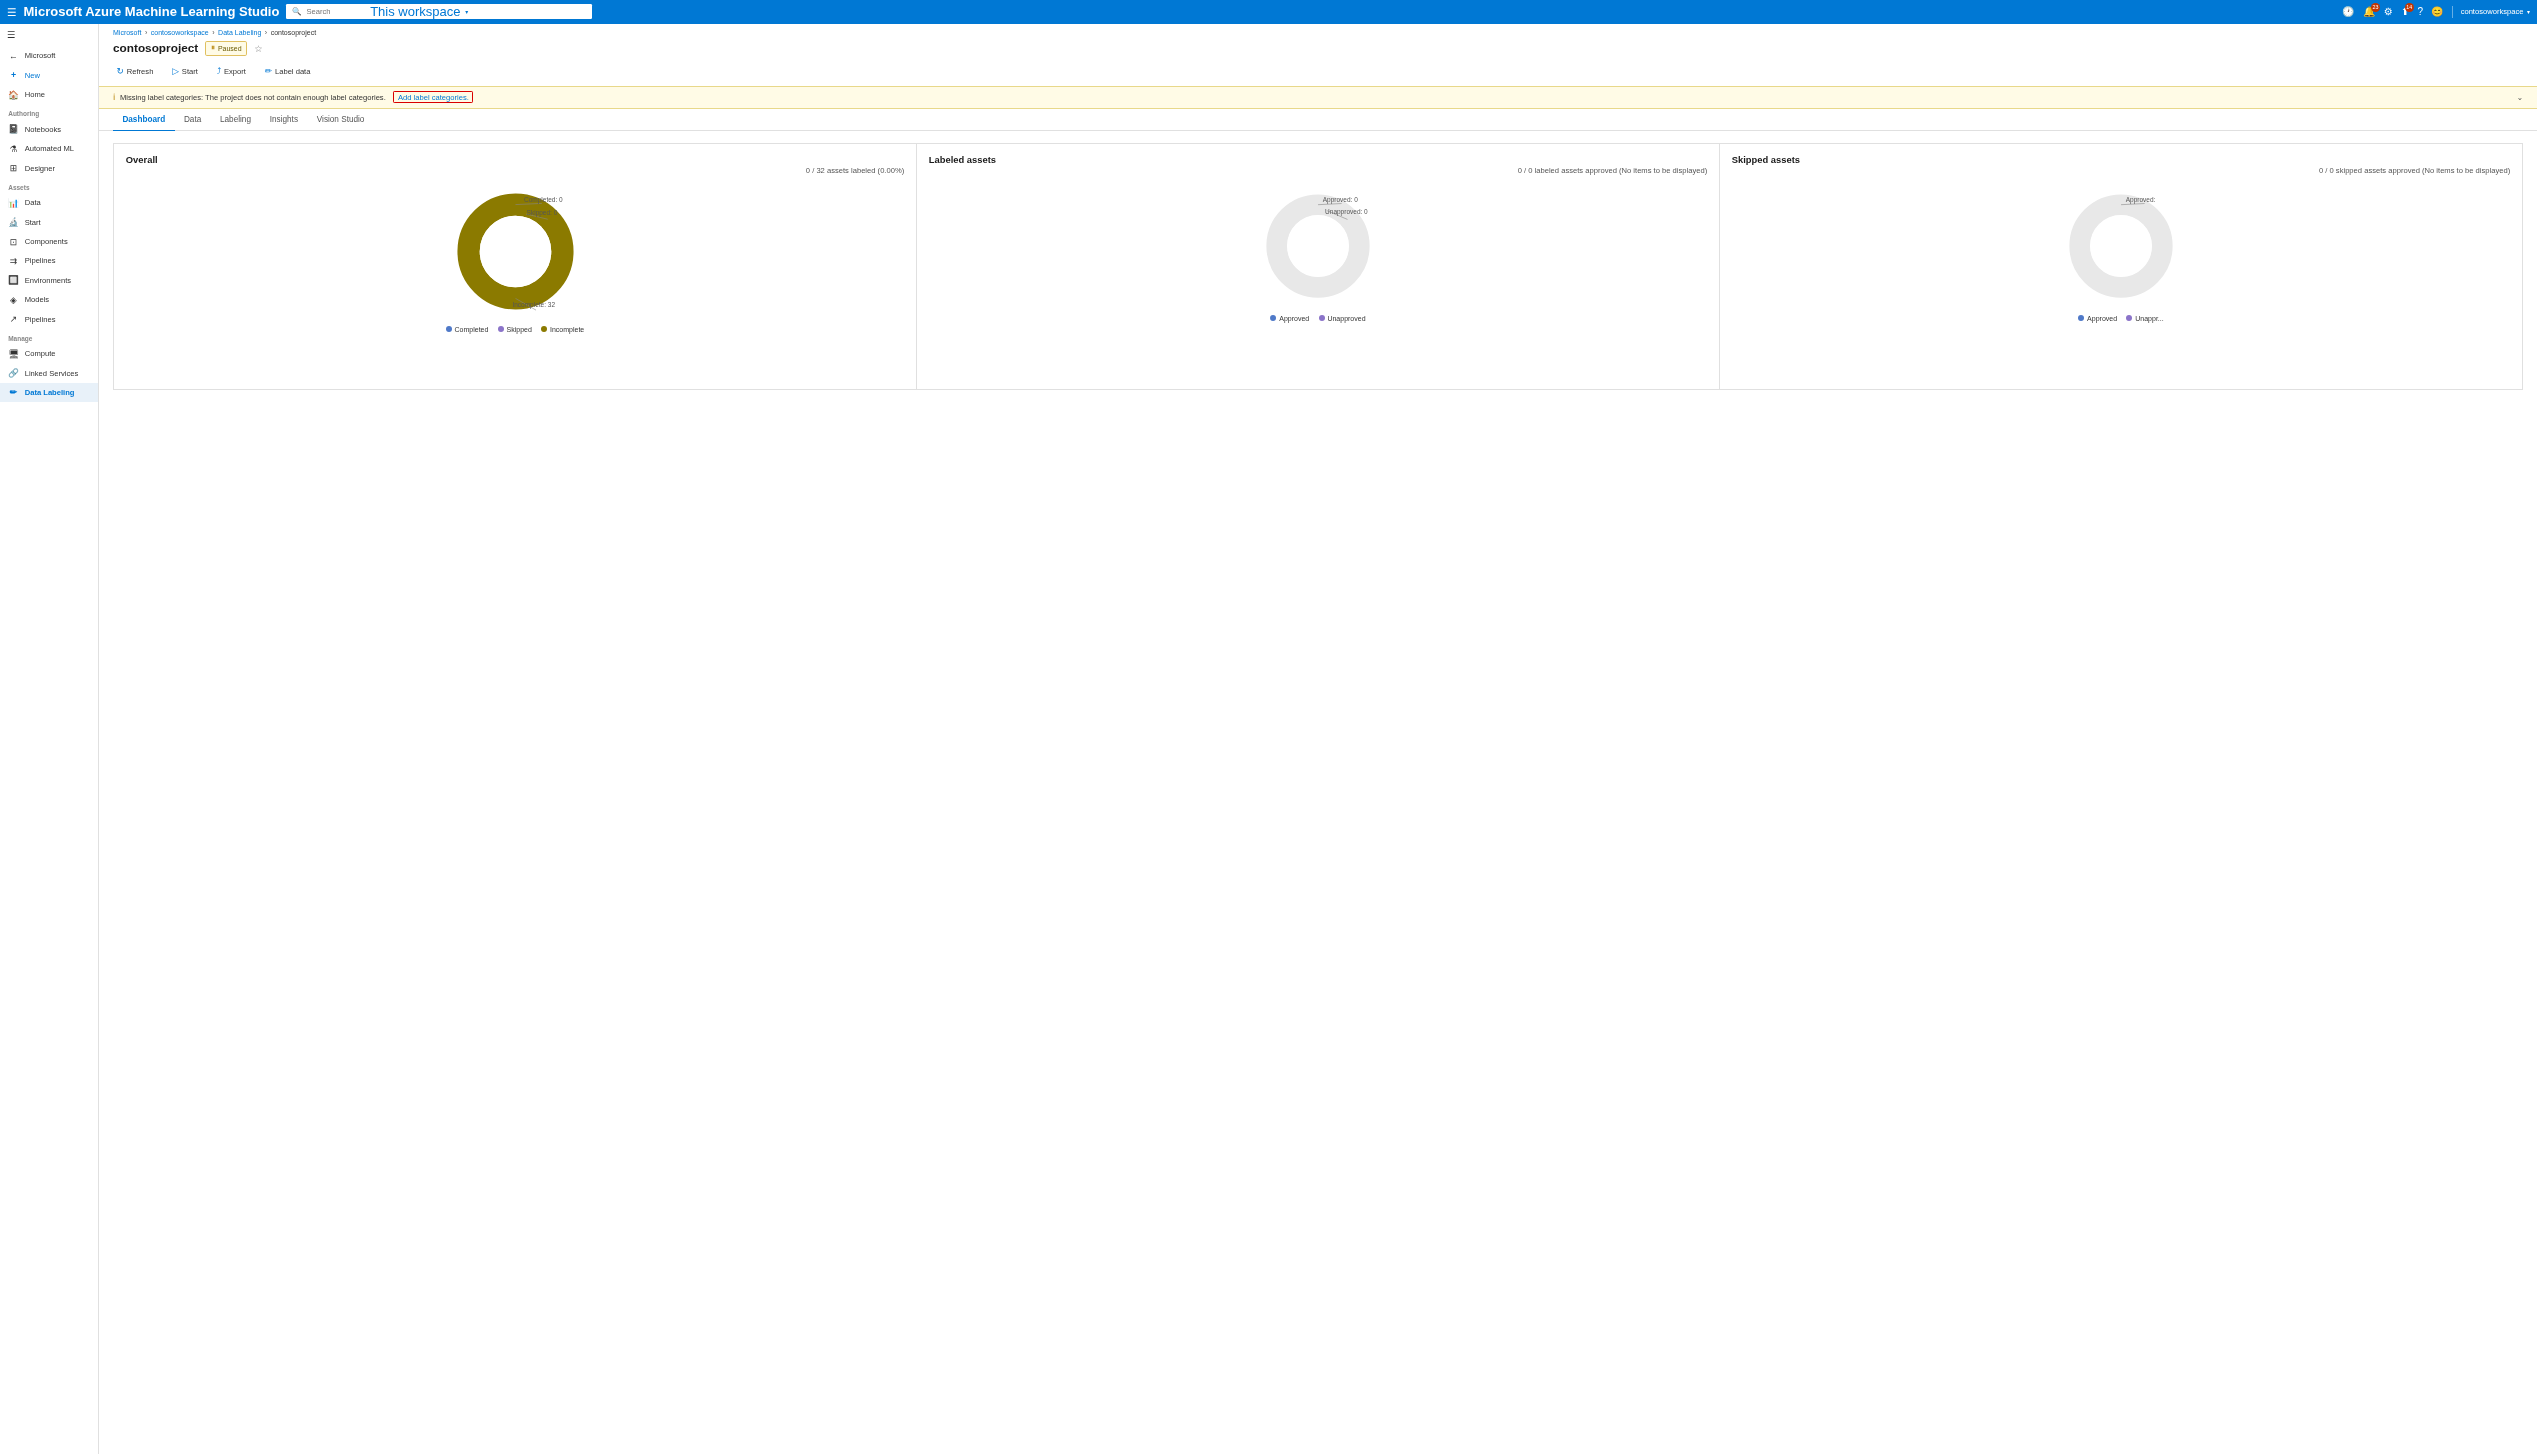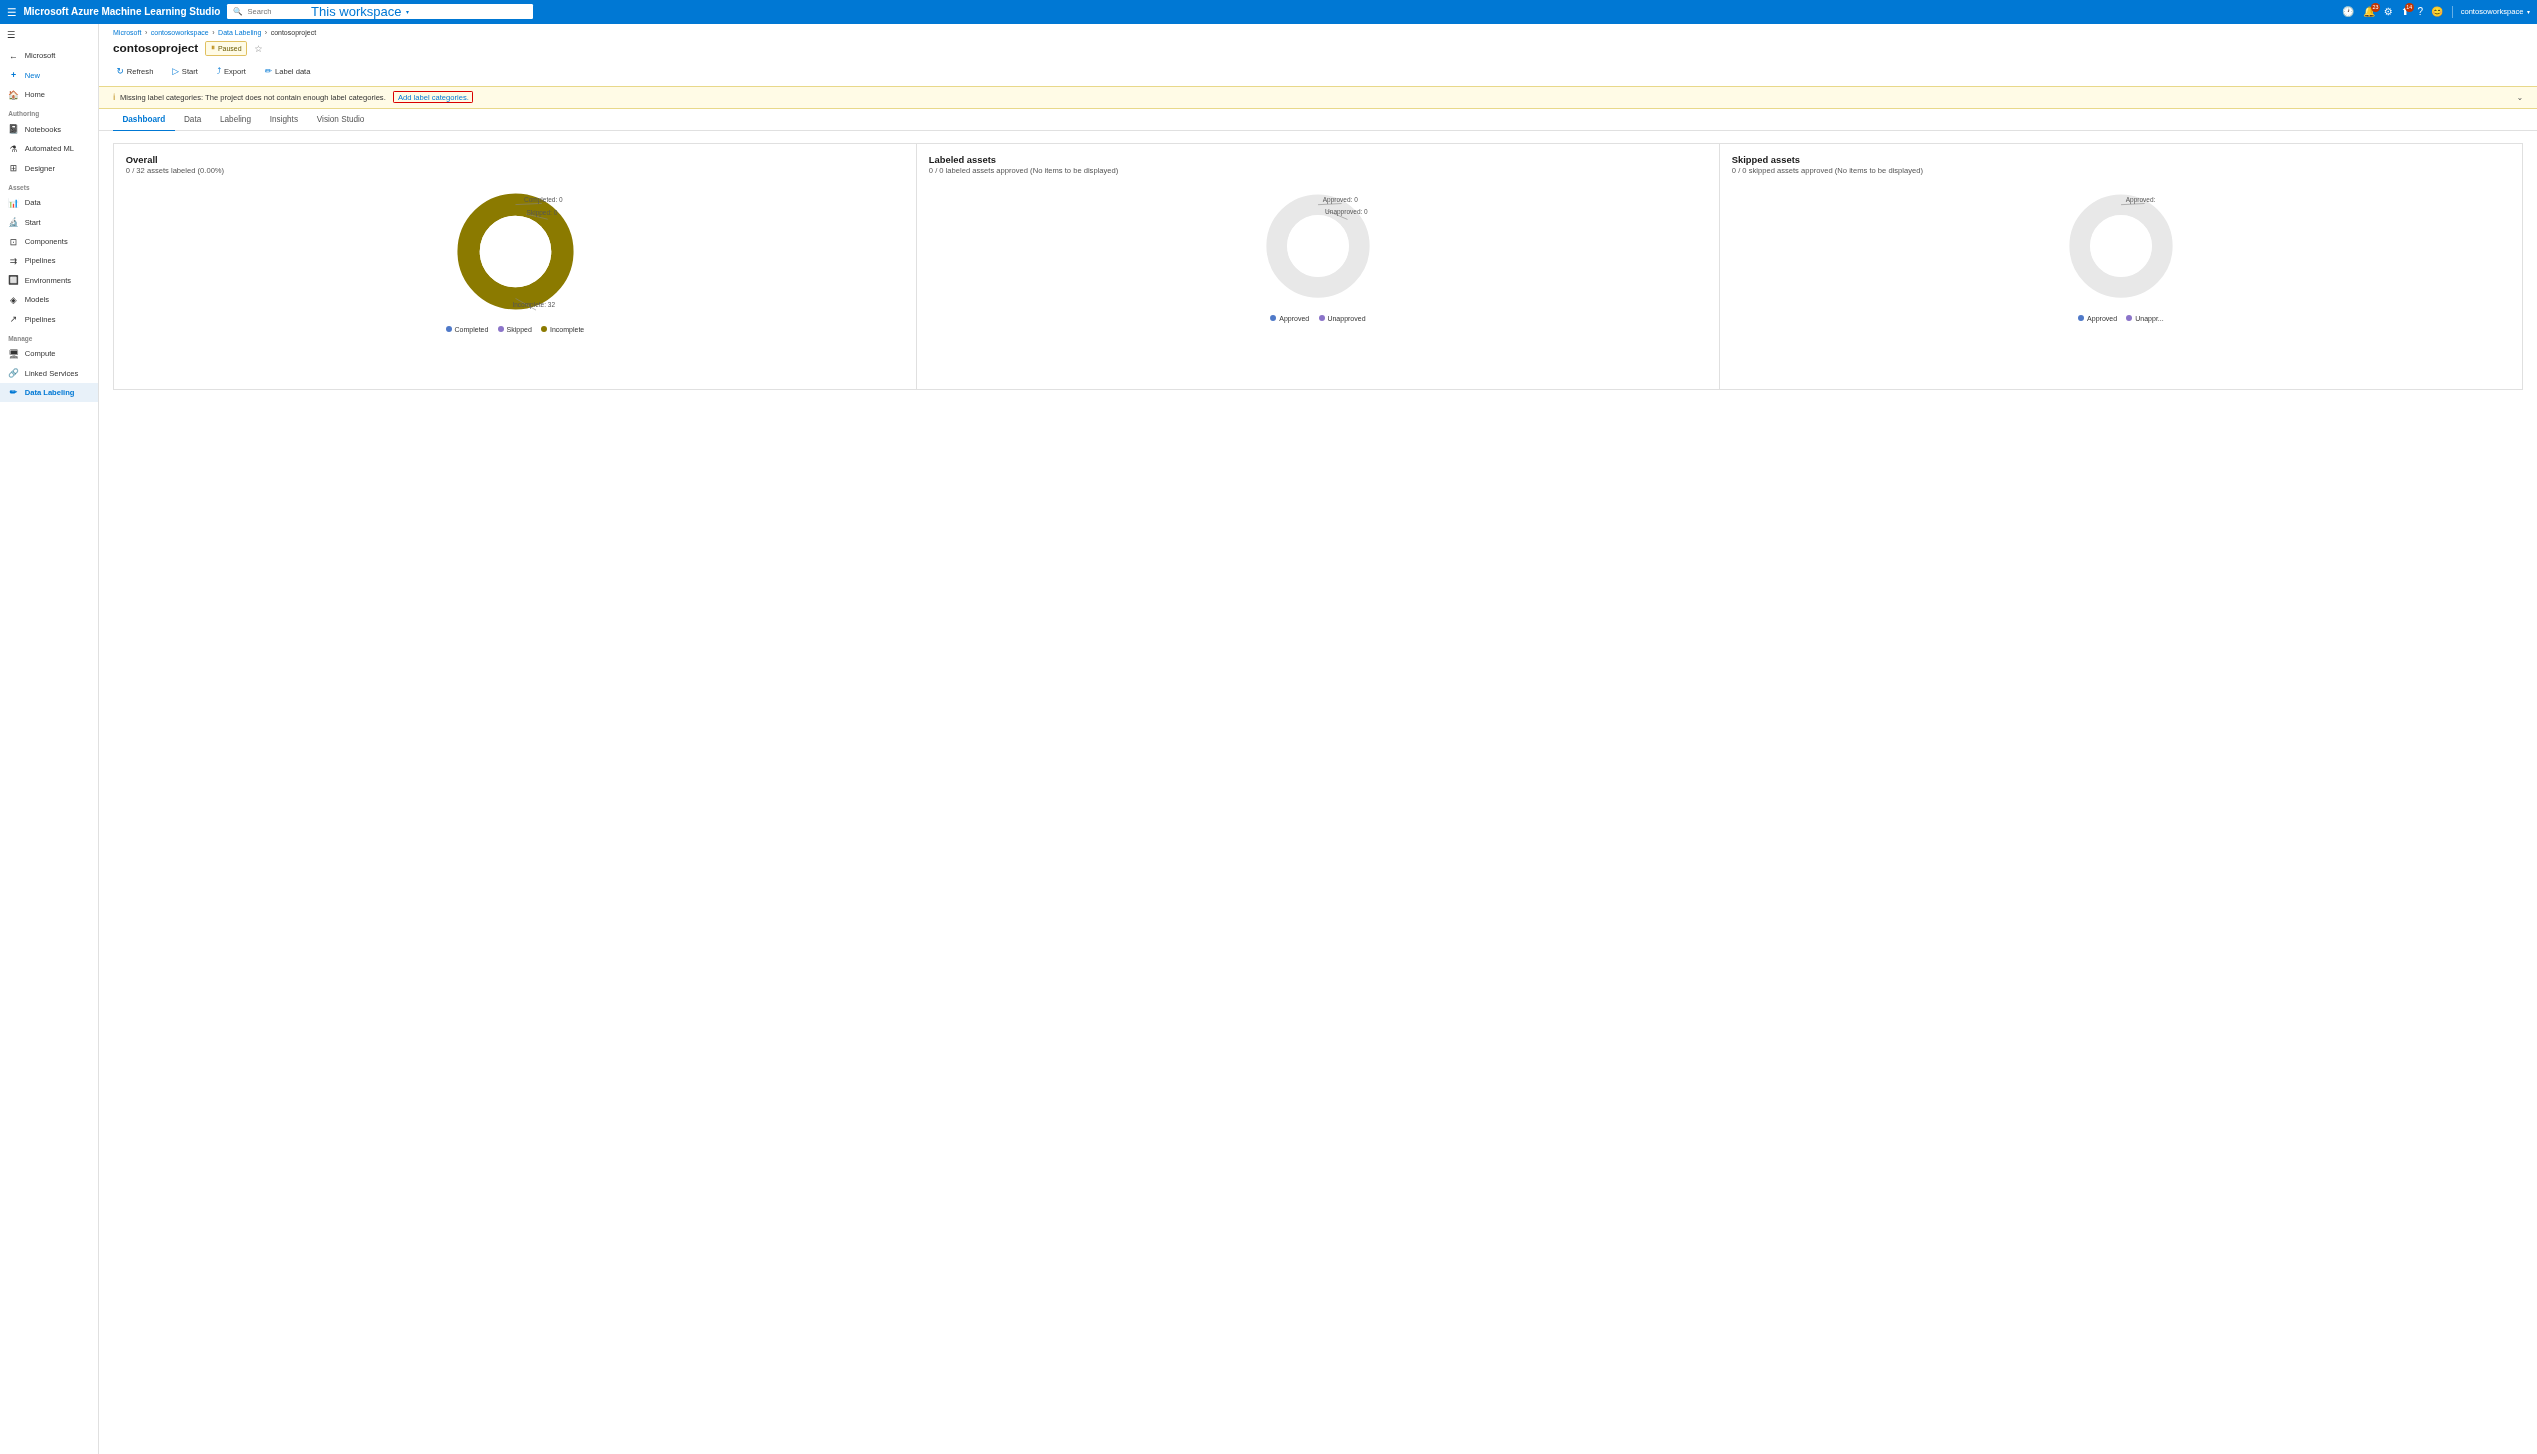--- a/index.html
+++ b/index.html
@@ -5,21 +5,21 @@
     * { box-sizing: border-box; margin: 0; padding: 0; }
     body { font-family: 'Segoe UI', sans-serif; font-size: 7.6px; background: #fff; overflow: hidden; }
 
     
     .topnav {
       display: flex; align-items: center;
       background: #0078d4; color: #fff;
       height: 23.5px; padding: 0 7px; gap: 7px;
       position: fixed; top: 0; left: 0; right: 0; z-index: 100;
     }
-    .topnav-brand { font-size: 10px; font-weight: 600; white-space: nowrap; }
+    .topnav-brand { font-size: 13px; font-weight: 600; white-space: nowrap; }
     .topnav-search {
       display: flex; align-items: center;
       background: #fff; border-radius: 1.2px;
       padding: 0 5.9px; gap: 4.7px; flex: 1; max-width: 306px; height: 15.3px;
       color: #333;
     }
     .topnav-search input {
       border: none; outline: none; font-size: 7.6px; color: #333; width: 59px; background: transparent;
     }
     .topnav-search-scope { color: #0078d4; font-size: 13px; font-weight: 500; }
@@ -127,21 +127,21 @@
     .tab.active { color: #0078d4; font-weight: 600; border-bottom: 1.2px solid #0078d4; }
 
     
     .dashboard { display: flex; gap: 0; padding: 11.8px 14px; align-items: flex-start; }
     .card {
       flex: 1; background: #fff; border: 0.6px solid #e0e0e0;
       padding: 9.4px 11.8px; min-height: 247px; position: relative;
     }
     .card + .card { border-left: none; }
     .card-title { font-size: 9.4px; font-weight: 600; color: #1a1a1a; margin-bottom: 1px; }
-    .card-subtitle { font-size: 7.6px; color: #555; text-align: left; margin-bottom: 7px; }
+    .card-subtitle { font-size: 7.6px; color: #555; text-align: right; margin-bottom: 7px; }
     .chart-area { display: flex; flex-direction: column; align-items: center; padding: 5.9px 0; }
 
     
     .donut-wrapper { position: relative; width: 129px; height: 129px; margin: 0 auto; }
     .donut-wrapper svg { width: 129px; height: 129px; }
     .donut-label-completed { position: absolute; top: 4.7px; left: 54%; font-size: 6.5px; color: #555; white-space: nowrap; }
     .donut-label-skipped { position: absolute; top: 16.5px; left: 56%; font-size: 6.5px; color: #555; white-space: nowrap; }
     .donut-label-incomplete { position: absolute; bottom: 0px; left: 45%; font-size: 6.5px; color: #555; white-space: nowrap; }
 
     .chart-legend {

